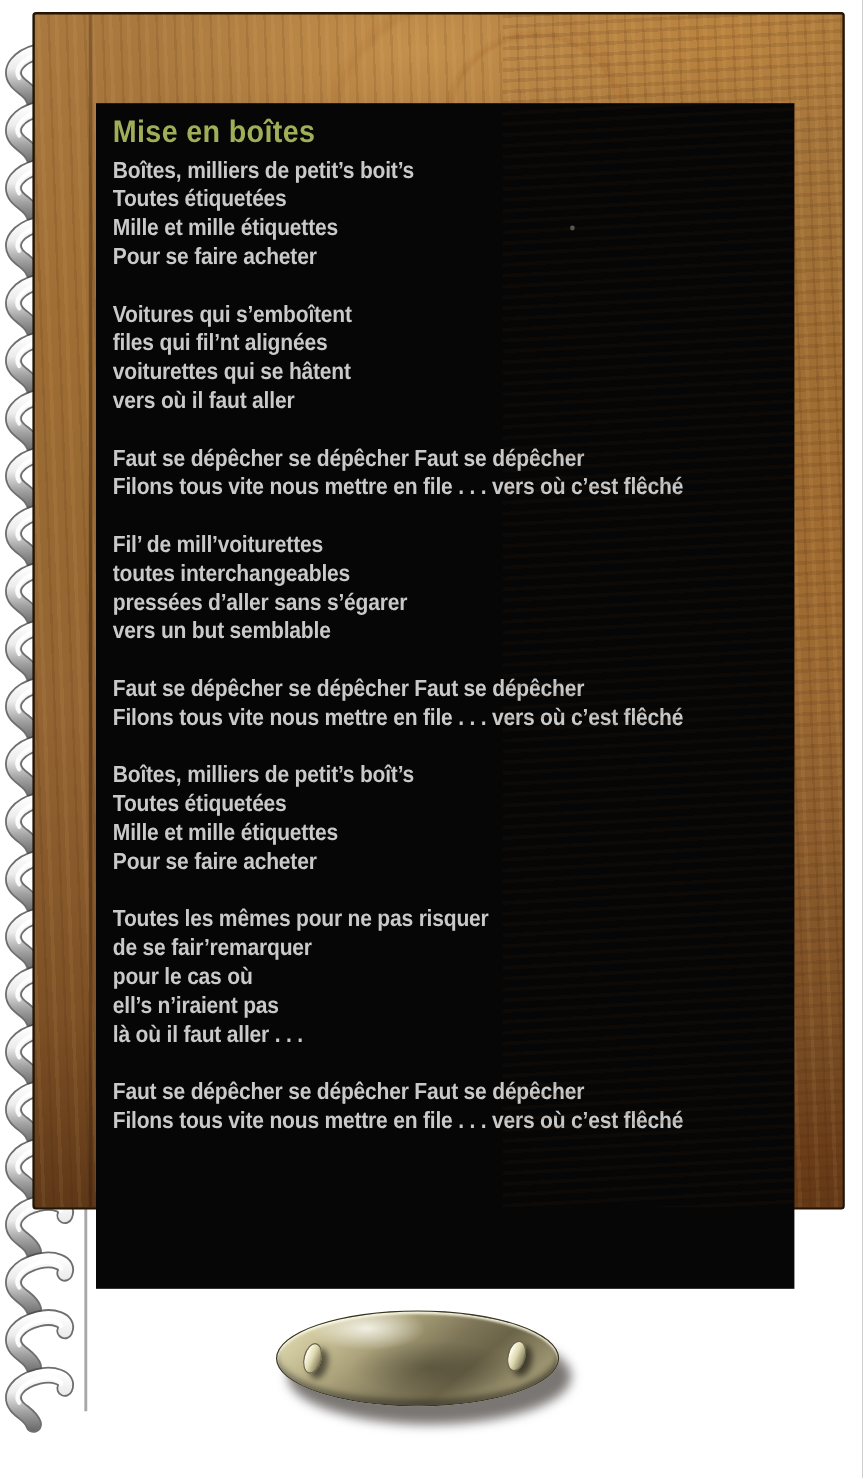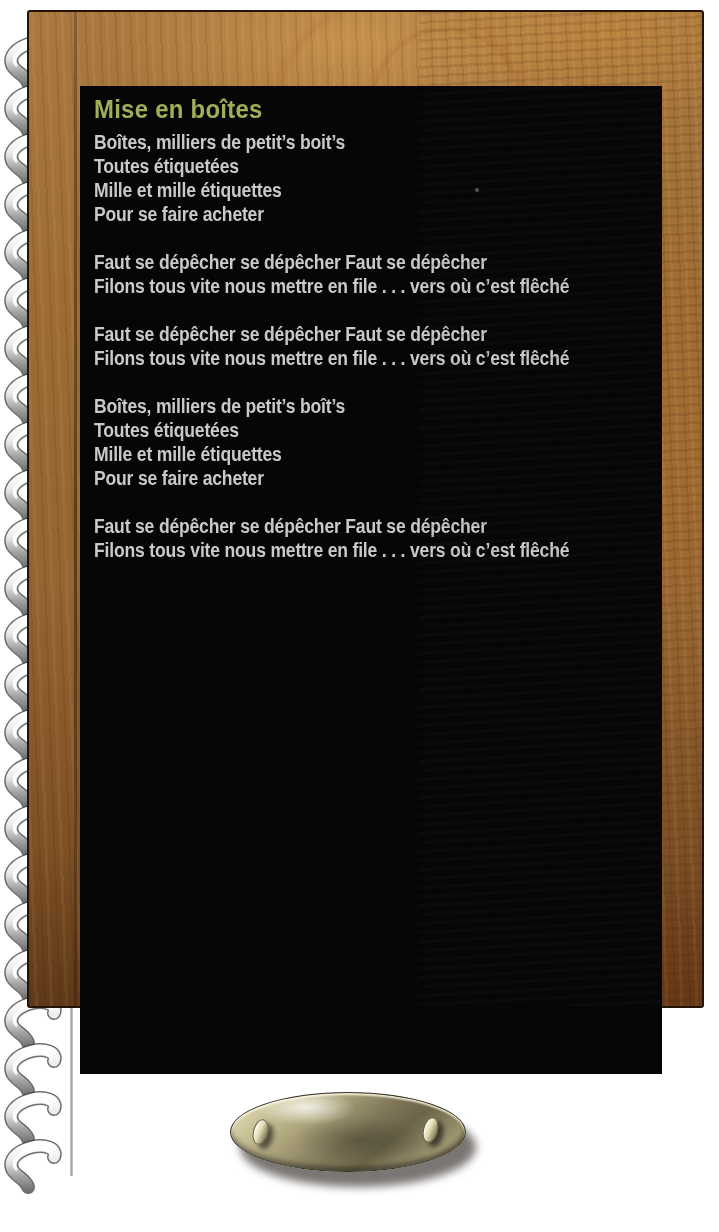--- a/index.html
+++ b/index.html
@@ -137,32 +137,51 @@
   <div class="panel">
     <h1 class="title">Mise en boîtes</h1>
     <div id="stanzas">
         <div class="stanza">
           <div class="line">Boîtes, milliers de petit’s boit’s</div>
           <div class="line">Toutes étiquetées</div>
           <div class="line">Mille et mille étiquettes</div>
           <div class="line">Pour se faire acheter</div>
         </div>
         <div class="stanza">
+          <div class="line">Voitures qui s’emboîtent</div>
+          <div class="line">files qui fil’nt alignées</div>
+          <div class="line">voiturettes qui se hâtent</div>
+          <div class="line">vers où il faut aller</div>
+        </div>
+        <div class="stanza">
           <div class="line">Faut se dépêcher se dépêcher Faut se dépêcher</div>
           <div class="line">Filons tous vite nous mettre en file . . . vers où c’est flêché</div>
+        </div>
+        <div class="stanza">
+          <div class="line">Fil’ de mill’voiturettes</div>
+          <div class="line">toutes interchangeables</div>
+          <div class="line">pressées d’aller sans s’égarer</div>
+          <div class="line">vers un but semblable</div>
         </div>
         <div class="stanza">
           <div class="line">Faut se dépêcher se dépêcher Faut se dépêcher</div>
           <div class="line">Filons tous vite nous mettre en file . . . vers où c’est flêché</div>
         </div>
         <div class="stanza">
           <div class="line">Boîtes, milliers de petit’s boît’s</div>
           <div class="line">Toutes étiquetées</div>
           <div class="line">Mille et mille étiquettes</div>
           <div class="line">Pour se faire acheter</div>
+        </div>
+        <div class="stanza">
+          <div class="line">Toutes les mêmes pour ne pas risquer</div>
+          <div class="line">de se fair’remarquer</div>
+          <div class="line">pour le cas où</div>
+          <div class="line">ell’s n’iraient pas</div>
+          <div class="line">là où il faut aller . . .</div>
         </div>
         <div class="stanza">
           <div class="line">Faut se dépêcher se dépêcher Faut se dépêcher</div>
           <div class="line">Filons tous vite nous mettre en file . . . vers où c’est flêché</div>
         </div>
       </div>
     <div class="speck"></div>
   </div>
 
   <div class="plaque">

